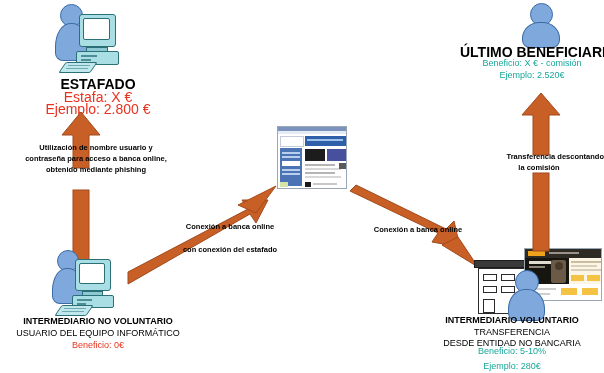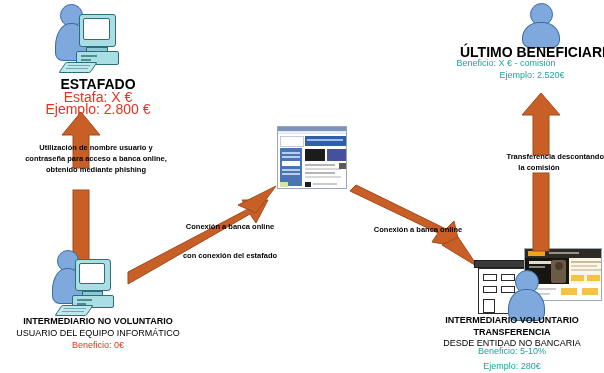--- a/index.html
+++ b/index.html
@@ -200,21 +200,21 @@
   <div class="txt fs9 c-red" style="left:0px; top:340px; width:196px;">Beneficio: 0€</div>
 
   <div class="arrow-d" style="left:118px; top:180px; width:170px; height:110px;">
     <svg class="arrow-svg" width="170" height="110" viewBox="0 0 170 110">
       <polygon points="0,104 122,34 128,43 140,20 114,20 120,29 0,92" fill="#c85f26" stroke="#a14a1b" stroke-width="1" transform="translate(10,0)"></polygon>
       <polygon points="158,6 120,25 138,33" fill="#c85f26" stroke="#a14a1b" stroke-width="1"></polygon>
     </svg>
   </div>
 
   <div class="txt lbl-bold fs75 c-black" style="left:150px; top:222px; width:160px;">Conexión a banca online</div>
-  <div class="txt lbl-bold fs75 c-black" style="left:150px; top:251px; width:160px;">con conexión del estafado</div>
+  <div class="txt lbl-bold fs75 c-black" style="left:150px; top:245px; width:160px;">con conexión del estafado</div>
 
   <div class="thumb" style="left:277px; top:126px; width:70px; height:63px;">
     <div class="thumb-bar" style="left:0; top:0; width:70px; height:4px; background:#7b93bd;"></div>
     <div class="thumb-bar" style="left:0; top:4px; width:70px; height:3px; background:#e6ecf5;"></div>
     <div class="thumb-bar" style="left:2px; top:9px; width:22px; height:9px; background:#ffffff; border:1px solid #c2ccdd;"></div>
     <div class="thumb-bar" style="left:27px; top:9px; width:41px; height:10px; background:#2f5fa8;"></div>
     <div class="thumb-bar" style="left:29px; top:12px; width:36px; height:2px; background:#9fc0ea;"></div>
     <div class="thumb-bar" style="left:2px; top:21px; width:22px; height:38px; background:#4b74b5;"></div>
     <div class="thumb-bar" style="left:4px; top:25px; width:18px; height:2px; background:#b9cfee;"></div>
     <div class="thumb-bar" style="left:4px; top:29px; width:18px; height:2px; background:#b9cfee;"></div>
@@ -278,21 +278,21 @@
       <div class="thumb-bar" style="left:57px; top:39px; width:16px; height:7px; background:#f5c344;"></div>
     </div>
 
     <div class="person" style="left:36px; top:22px; width:38px; height:46px;">
       <div class="head" style="left:7px; top:0px; width:24px; height:24px;"></div>
       <div class="body" style="left:0px; top:19px; width:37px; height:32px;"></div>
     </div>
   </div>
 
   <div class="txt lbl-bold fs9 c-black" style="left:420px; top:315px; width:184px;">INTERMEDIARIO VOLUNTARIO</div>
-  <div class="txt fs9 c-black" style="left:420px; top:327px; width:184px;font-weight:bold;">TRANSFERENCIA</div>
+  <div class="txt fs9 c-black" style="left:420px; top:327px; width:184px;">TRANSFERENCIA</div>
   <div class="txt fs9 c-black" style="left:420px; top:338px; width:184px;">DESDE ENTIDAD NO BANCARIA</div>
   <div class="txt fs9 c-teal" style="left:420px; top:346px; width:184px;">Beneficio: 5-10%</div>
   <div class="txt fs9 c-teal" style="left:420px; top:361px; width:184px;">Ejemplo: 280€</div>
 
   <div class="arrow-v" style="left:520px; top:93px; width:42px; height:158px;">
     <svg class="arrow-svg" width="42" height="158" viewBox="0 0 42 158">
       <polygon points="21,0 40,22 29,22 29,62 13,62 13,22 2,22" fill="#c85f26" stroke="#a14a1b" stroke-width="1"></polygon>
       <rect x="13" y="80" width="16" height="78" fill="#c85f26" stroke="#a14a1b" stroke-width="1"></rect>
     </svg>
   </div>
@@ -301,16 +301,16 @@
   <div class="txt lbl-bold fs75 c-black" style="left:474px; top:163px; width:130px;">la comisión</div>
 
   <div class="abs" style="left:518px; top:3px; width:46px; height:44px;">
     <div class="person" style="left:0px; top:0px; width:46px; height:44px;">
       <div class="head" style="left:12px; top:0px; width:23px; height:23px;"></div>
       <div class="body" style="left:4px; top:19px; width:38px; height:26px;"></div>
     </div>
   </div>
 
   <div class="txt lbl-bold fs10 c-black" style="left:460px; top:44px; width:144px;">ÚLTIMO BENEFICIARIO</div>
-  <div class="txt fs9 c-teal" style="left:434px; top:58px; width:144px;">Beneficio: X € - comisión</div>
+  <div class="txt fs9 c-teal" style="left:460px; top:58px; width:144px;">Beneficio: X € - comisión</div>
   <div class="txt fs9 c-teal" style="left:460px; top:70px; width:144px;">Ejemplo: 2.520€</div>
 
 </div>
 
 </body></html>

